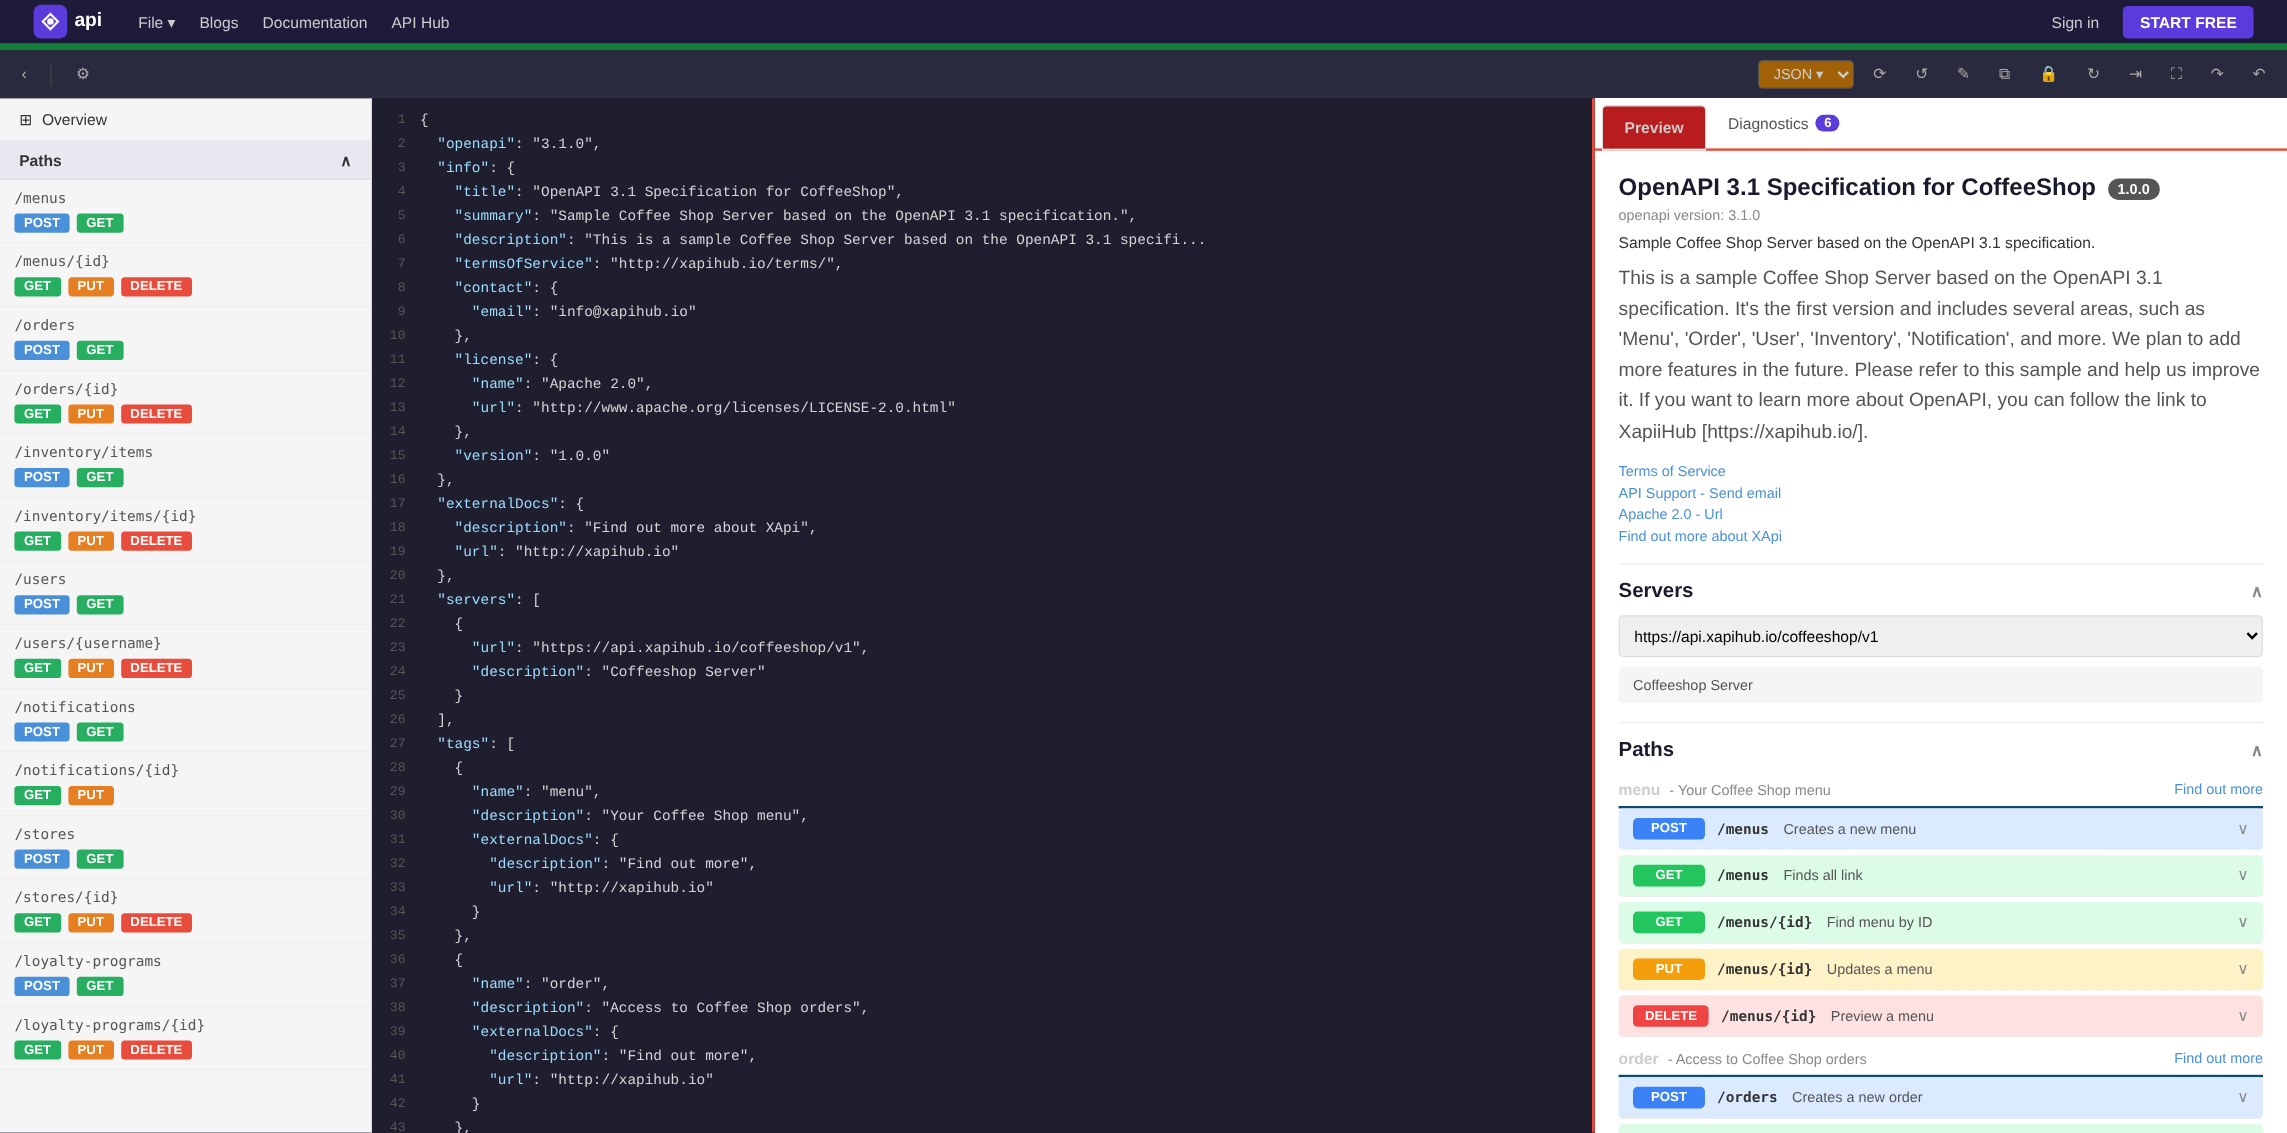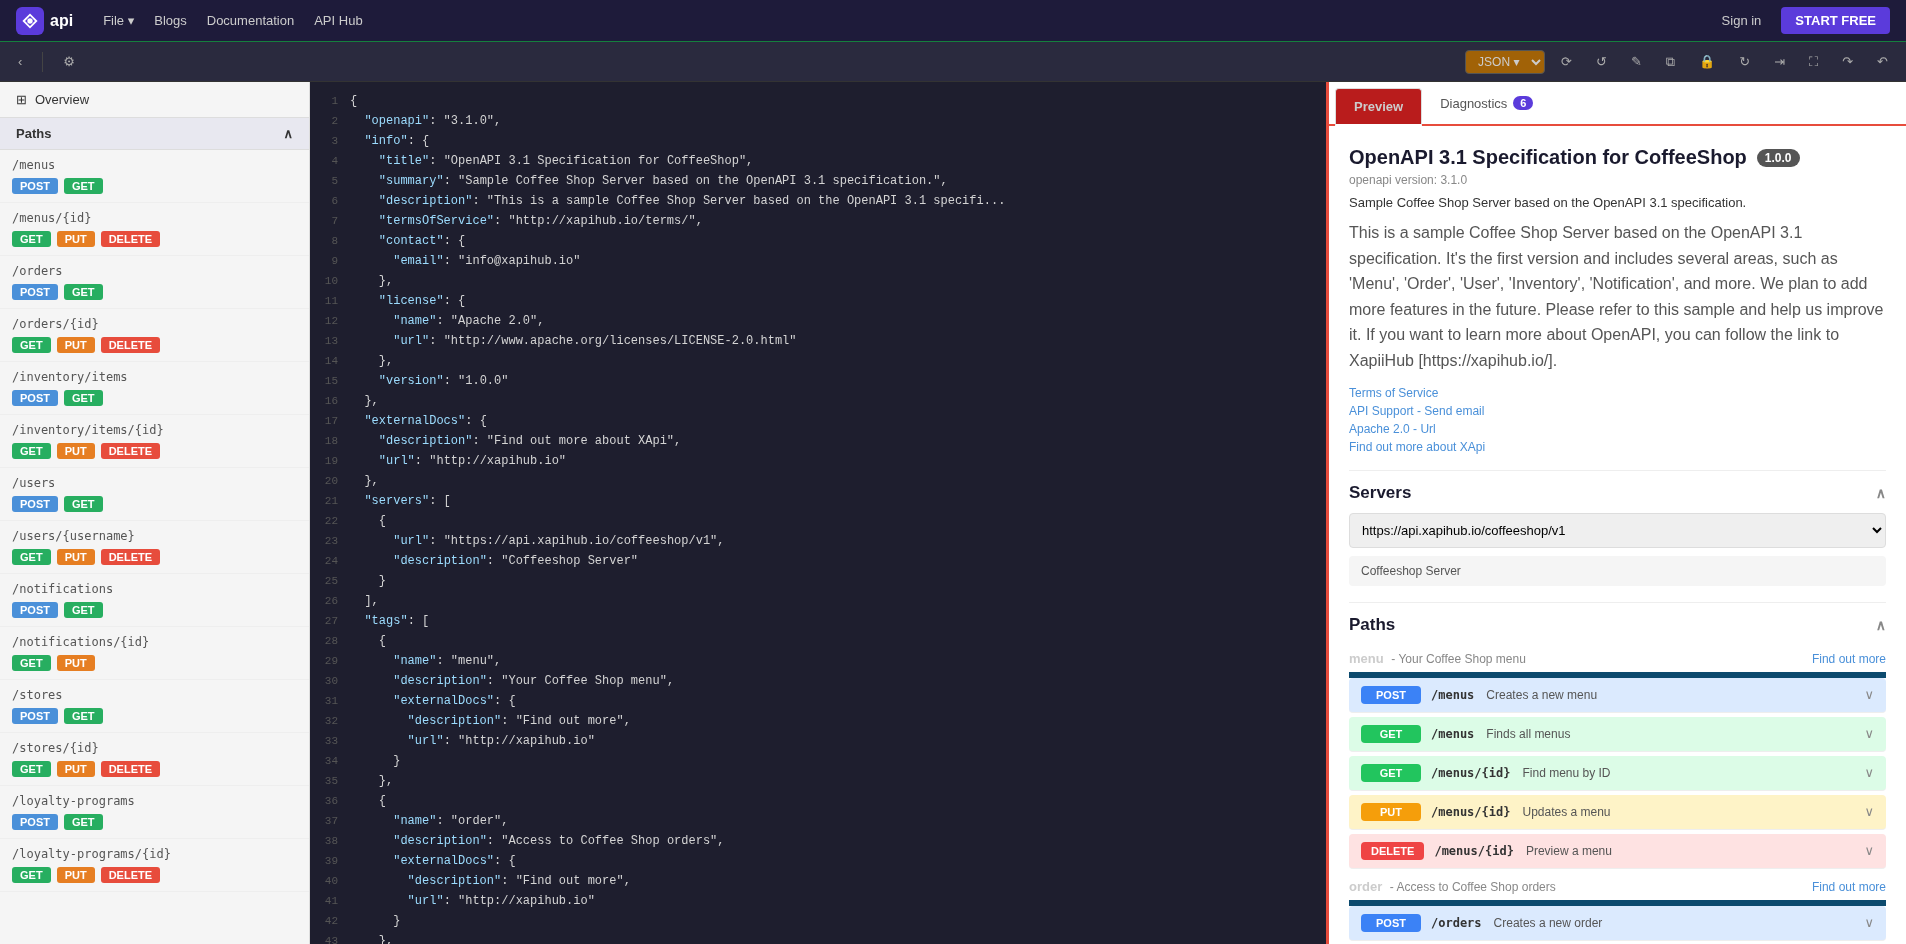--- a/index.html
+++ b/index.html
@@ -1,20 +1,20 @@
 <!DOCTYPE html>
 <html><head>
   <meta charset="utf-8">
   <style>
     * { box-sizing: border-box; margin: 0; padding: 0; }
     body { font-family: -apple-system, BlinkMacSystemFont, 'Segoe UI', sans-serif; font-size: 13px; background: #1a1a2e; color: #ccc; overflow: hidden; }
 
     
     .topnav {
-      display: flex; align-items: center; background: #1e1b3a; height: 42px; padding: 0 16px; gap: 20px; border-bottom: 1px solid #15803d;
+      display: flex; align-items: center; background: #1e1b3a; height: 42px; padding: 0 28px; gap: 20px; border-bottom: 6px solid #15803d;
     }
     .logo { display: flex; align-items: center; gap: 6px; margin-right: 10px; }
     .logo-icon { width: 28px; height: 28px; background: #5b3bdb; border-radius: 6px; display: flex; align-items: center; justify-content: center; }
     .logo-icon svg { width: 18px; height: 18px; fill: white; }
     .logo-text { color: white; font-weight: 700; font-size: 16px; }
     .nav-item { color: #ccc; font-size: 13px; cursor: pointer; display: flex; align-items: center; gap: 4px; }
     .nav-spacer { flex: 1; }
     .btn-signin { color: #ccc; font-size: 13px; cursor: pointer; }
     .btn-start { background: #5b3bdb; color: white; padding: 6px 14px; border-radius: 4px; font-size: 13px; cursor: pointer; font-weight: 600; }
 
@@ -76,21 +76,21 @@
     .version-badge { background: #555; color: white; padding: 2px 8px; border-radius: 12px; font-size: 12px; font-weight: 600; }
     .openapi-version { color: #888; font-size: 12px; margin-bottom: 8px; }
     .api-summary { color: #333; font-size: 13px; margin-bottom: 10px; }
     .api-description { color: #555; font-size: 16px; margin-bottom: 12px; line-height: 1.6; }
     .api-links { margin-bottom: 0; }
     .api-link { color: #4a90d9; font-size: 12px; display: block; margin-bottom: 4px; cursor: pointer; text-decoration: none; }
     .section-title { font-size: 17px; font-weight: 700; color: #1a1a2e; margin: 16px 0 10px; border-top: 1px solid #eee; padding-top: 12px; display: flex; align-items: center; justify-content: space-between; }
     .servers-select { width: 100%; padding: 8px; border: 1px solid #ddd; border-radius: 4px; font-size: 13px; margin-bottom: 8px; }
     .server-desc { background: #f5f5f5; padding: 8px 12px; border-radius: 4px; color: #555; font-size: 12px; }
     .paths-section { margin-top: 8px; }
-    .tag-row { display: flex; align-items: flex-end; justify-content: space-between; padding: 6px 0; border-bottom: 6px solid #0c4a6e; }
+    .tag-row { display: flex; align-items: center; justify-content: space-between; padding: 6px 0; border-bottom: 2px solid #0c4a6e; }
     .tag-desc { color: #888; font-size: 12px; font-weight: 400; margin-left: 4px; }
     .find-out-more { color: #4a90d9; font-size: 12px; cursor: pointer; }
     .endpoint-row {
       display: flex; align-items: center; padding: 8px 12px; border-bottom: 1px solid #eee; border-radius: 4px; margin-bottom: 4px;
     }
     .endpoint-post { background: #dbeafe; }
     .endpoint-get { background: #dcfce7; }
     .endpoint-put { background: #fef3c7; }
     .endpoint-delete { background: #fee2e2; }
     .method-pill { padding: 3px 10px; border-radius: 4px; font-size: 11px; font-weight: 700; color: white; min-width: 60px; text-align: center; margin-right: 10px; }
@@ -487,21 +487,21 @@
   </div>
           <div class="endpoint-row endpoint-post">
       <span class="method-pill pill-post">POST</span>
       <span class="endpoint-path">/menus</span>
       <span class="endpoint-desc">Creates a new menu</span>
       <span class="endpoint-chevron">∨</span>
     </div>
           <div class="endpoint-row endpoint-get">
       <span class="method-pill pill-get">GET</span>
       <span class="endpoint-path">/menus</span>
-      <span class="endpoint-desc">Finds all menus</span>
+      <span class="endpoint-desc">Finds all link</span>
       <span class="endpoint-chevron">∨</span>
     </div>
           <div class="endpoint-row endpoint-get">
       <span class="method-pill pill-get">GET</span>
       <span class="endpoint-path">/menus/{id}</span>
       <span class="endpoint-desc">Find menu by ID</span>
       <span class="endpoint-chevron">∨</span>
     </div>
           <div class="endpoint-row endpoint-put">
       <span class="method-pill pill-put">PUT</span>

